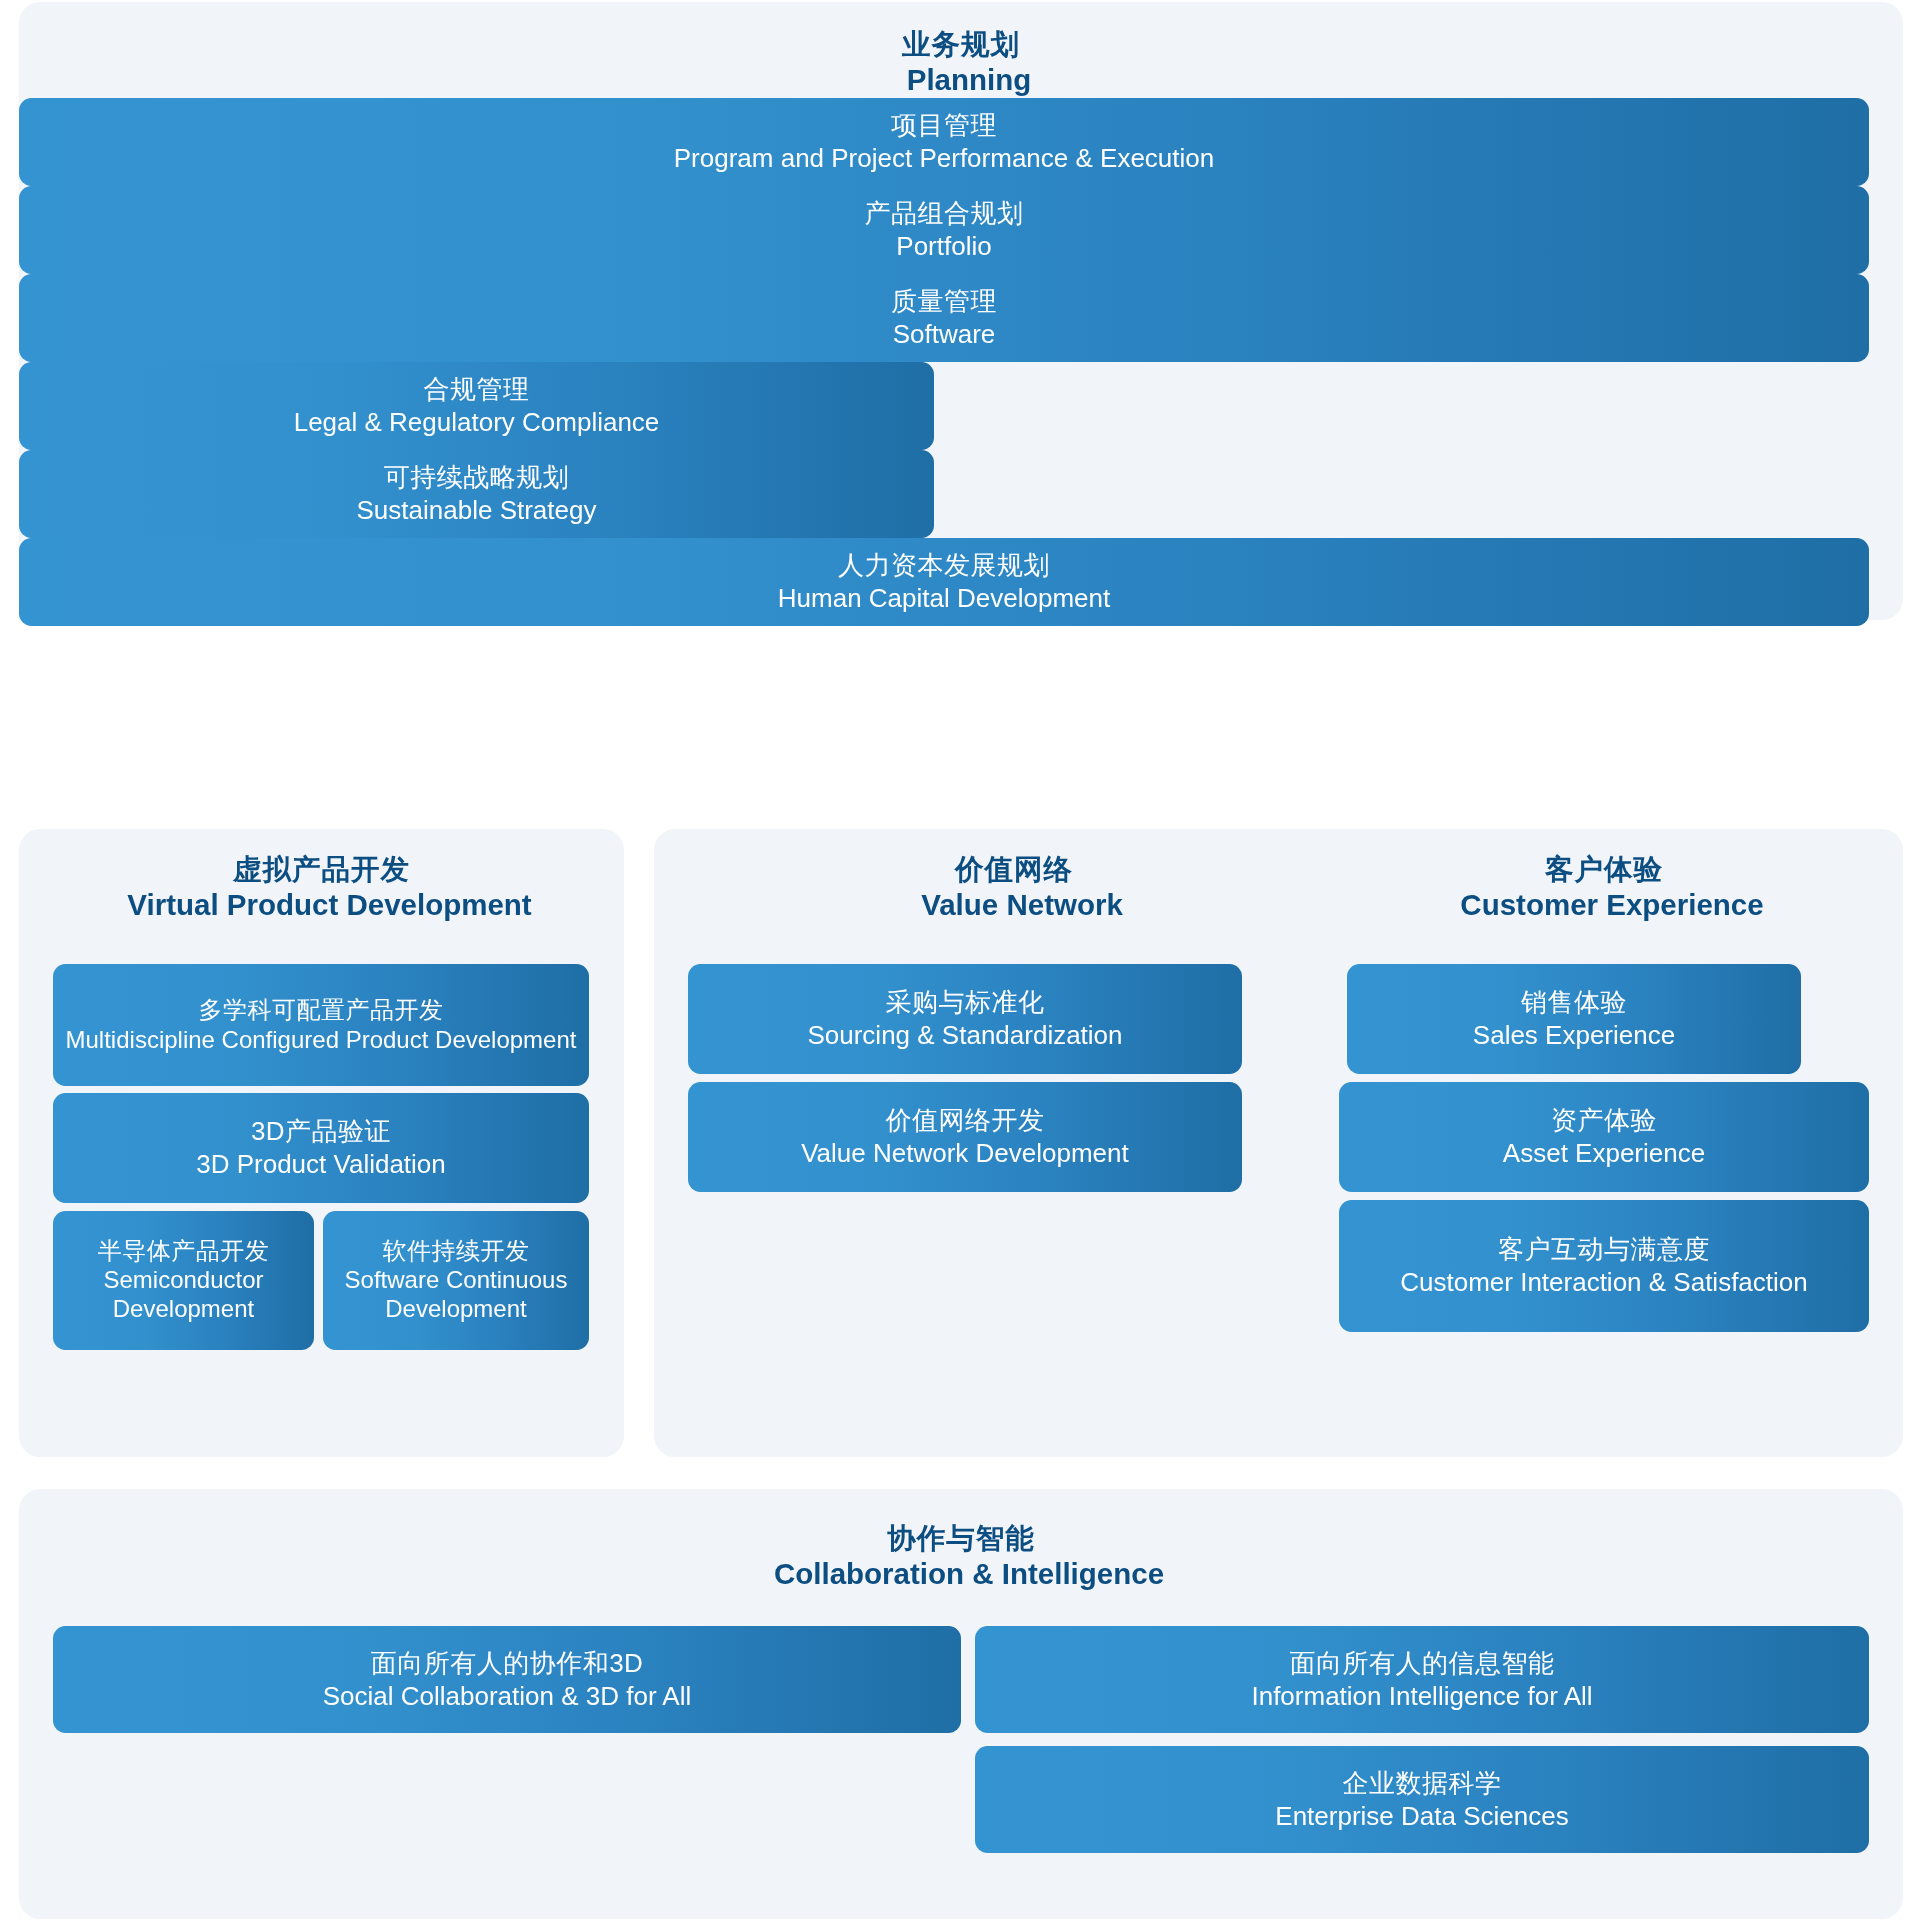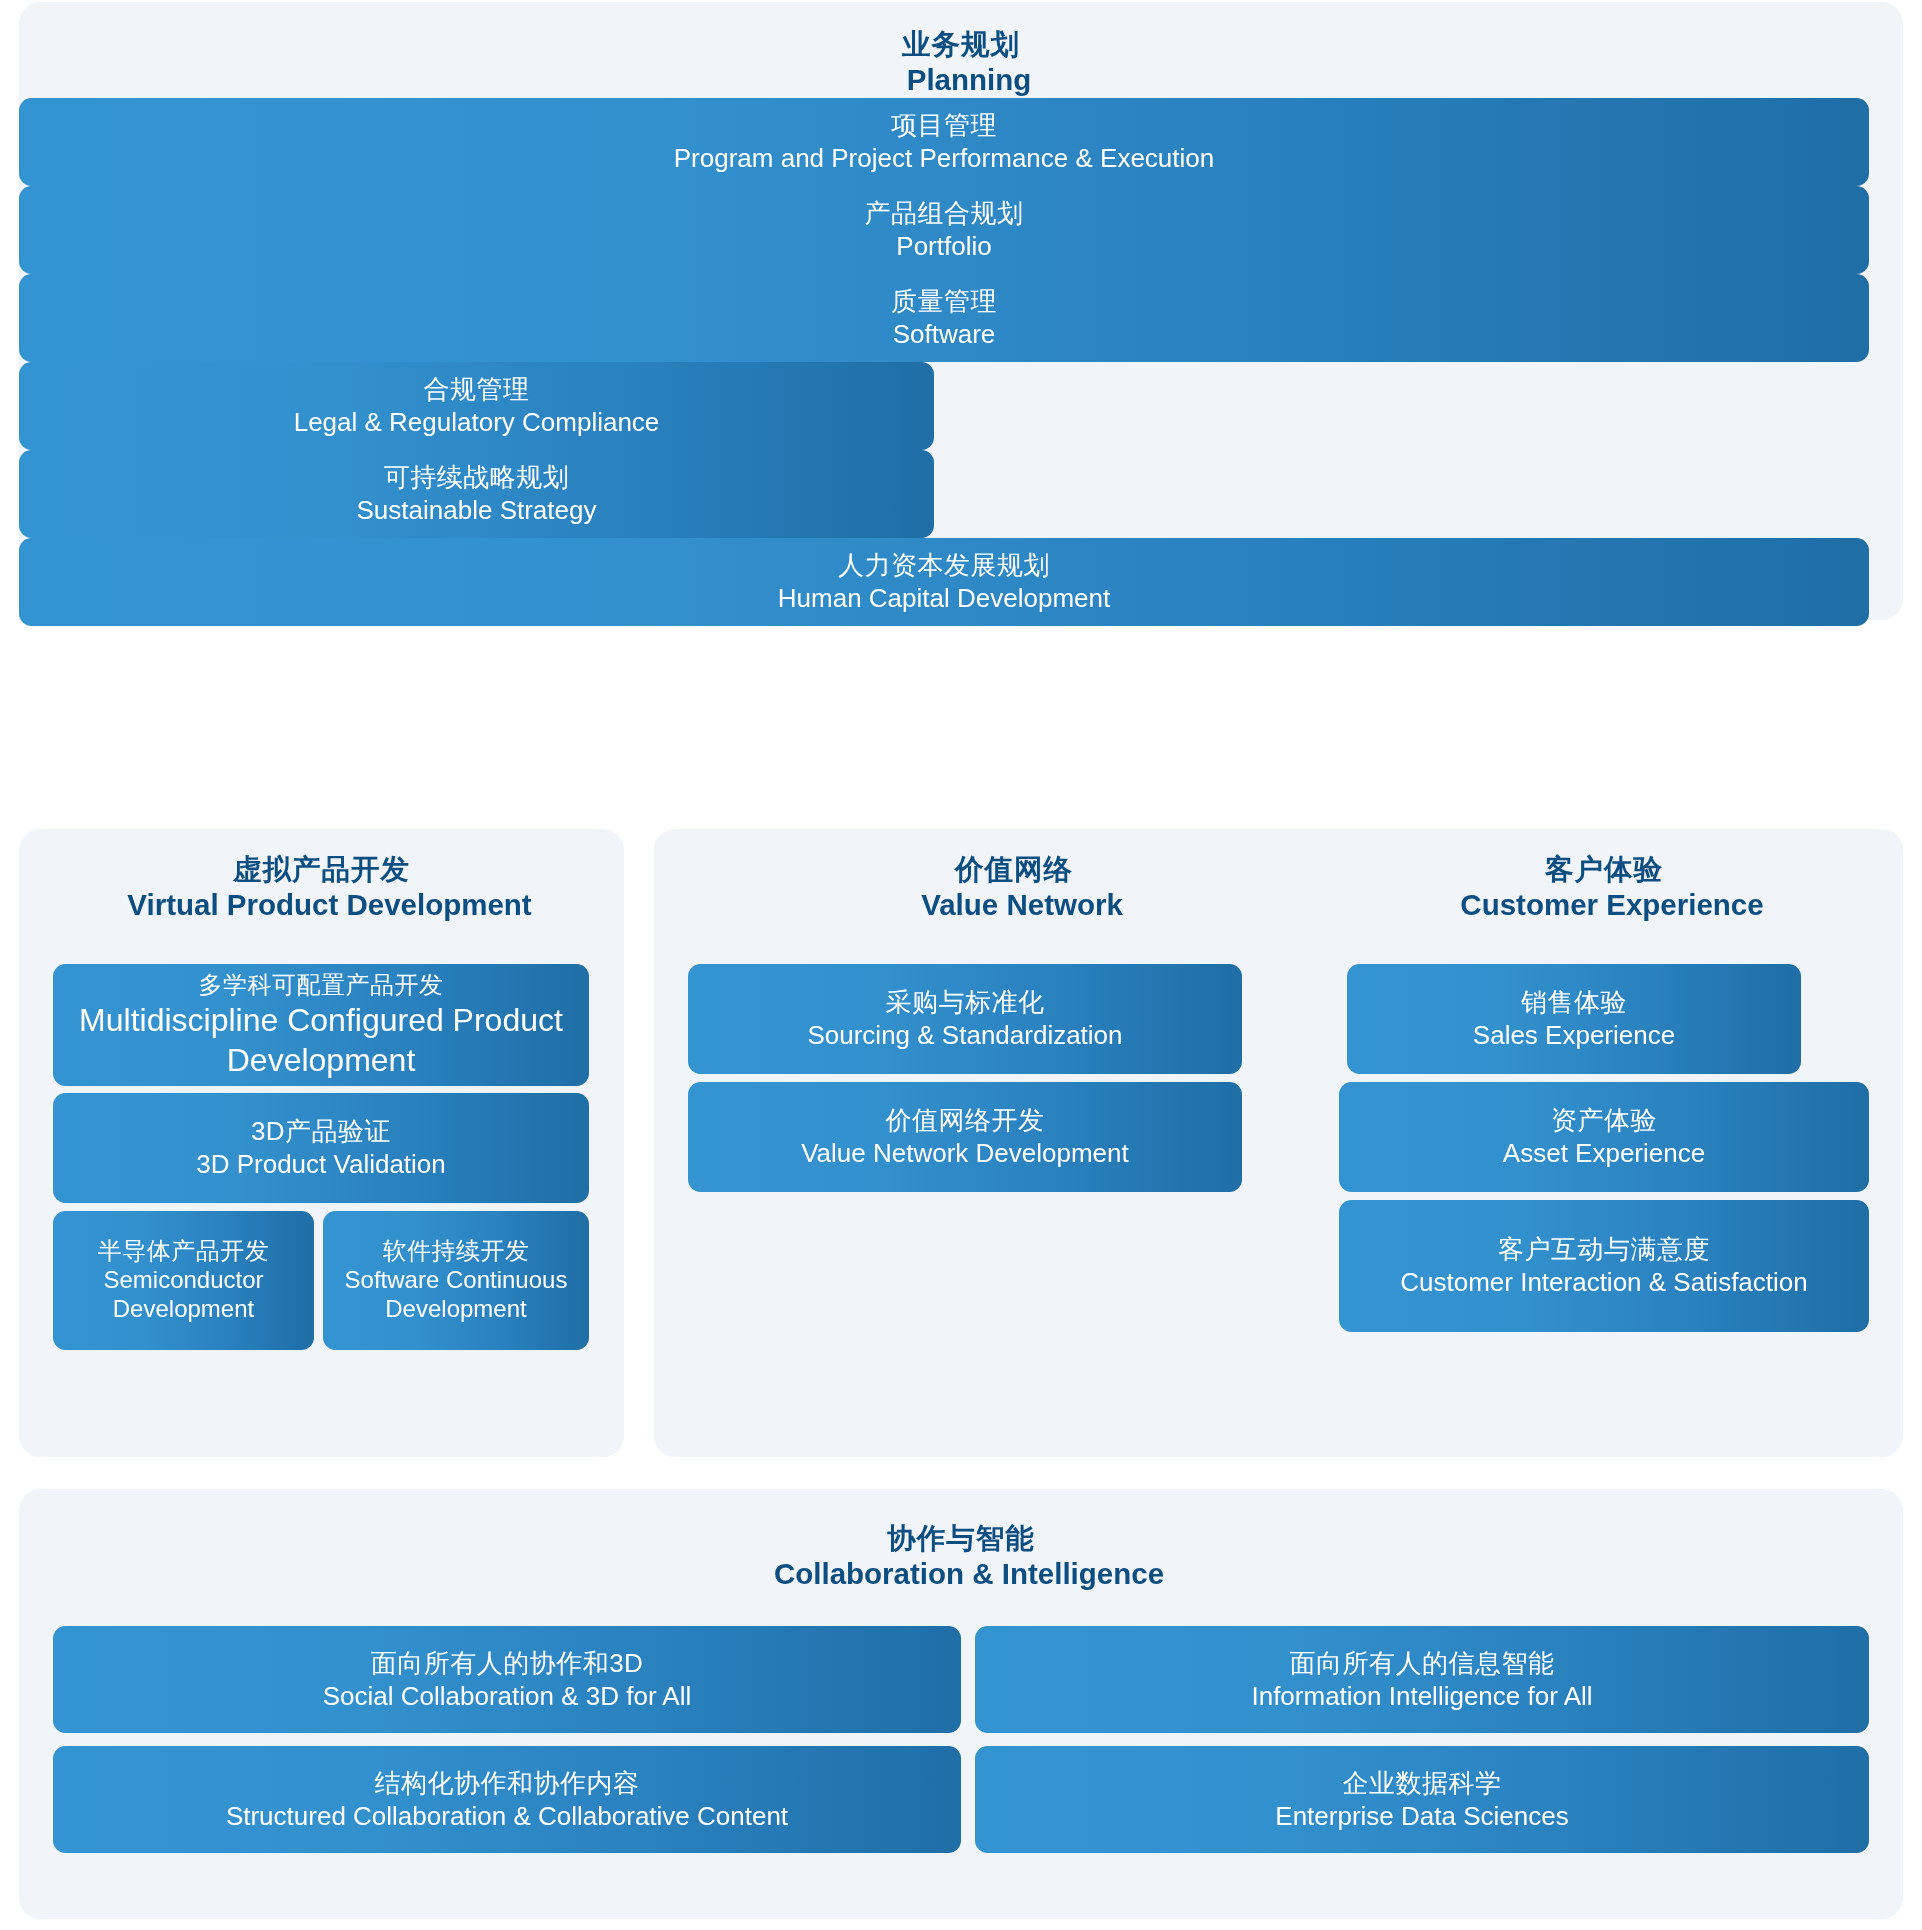--- a/index.html
+++ b/index.html
@@ -43,21 +43,21 @@
     display: flex;
     flex-direction: column;
     align-items: center;
     justify-content: center;
     text-align: center;
     padding: 5.7px 9.5px;
   }
   .tile .cn { display: block; font-size: 26px; line-height: 1.26; letter-spacing: 0.5px; }
   .tile .en { display: block; font-size: 26px; line-height: 1.26; }
   .tile.sm .cn { font-size: 24px; }
-  .tile.sm .en { font-size: 32px; }
+  .tile.sm .en { font-size: 24px; }
   .tile.xs .cn { font-size: 24px; line-height: 1.2; }
   .tile.xs .en { font-size: 24px; line-height: 1.2; }
 
   
   #planning-panel { left: 19px; top: 1.9px; width: 1884px; height: 618px; }
   #planning-title { margin-top: 25px; }
   #tile-program   { left: 17px; top: 112px;  width: 1850px; height: 88px; }
   #tile-portfolio { left: 17px; top: 209px;  width: 1850px; height: 88px; }
   #tile-quality   { left: 17px; top: 306px;  width: 1850px; height: 88px; }
   #tile-legal     { left: 17px; top: 403px;  width: 915px;  height: 88px; }
@@ -214,24 +214,20 @@
     <div class="tile col-tile" id="tile-social">
       <span class="cn">面向所有人的协作和3D</span>
       <span class="en">Social Collaboration &amp; 3D for All</span>
     </div>
 
     <div class="tile col-tile" id="tile-infointel">
       <span class="cn">面向所有人的信息智能</span>
       <span class="en">Information Intelligence for All</span>
     </div>
 
-    <div class="tile col-tile" id="tile-structured">
-      <span class="cn">结构化协作和协作内容</span>
-      <span class="en">Structured Collaboration &amp; Collaborative Content</span>
-    </div>
 
     <div class="tile col-tile" id="tile-datasci">
       <span class="cn">企业数据科学</span>
       <span class="en">Enterprise Data Sciences</span>
     </div>
   </section>
 
 </div>
 
 

